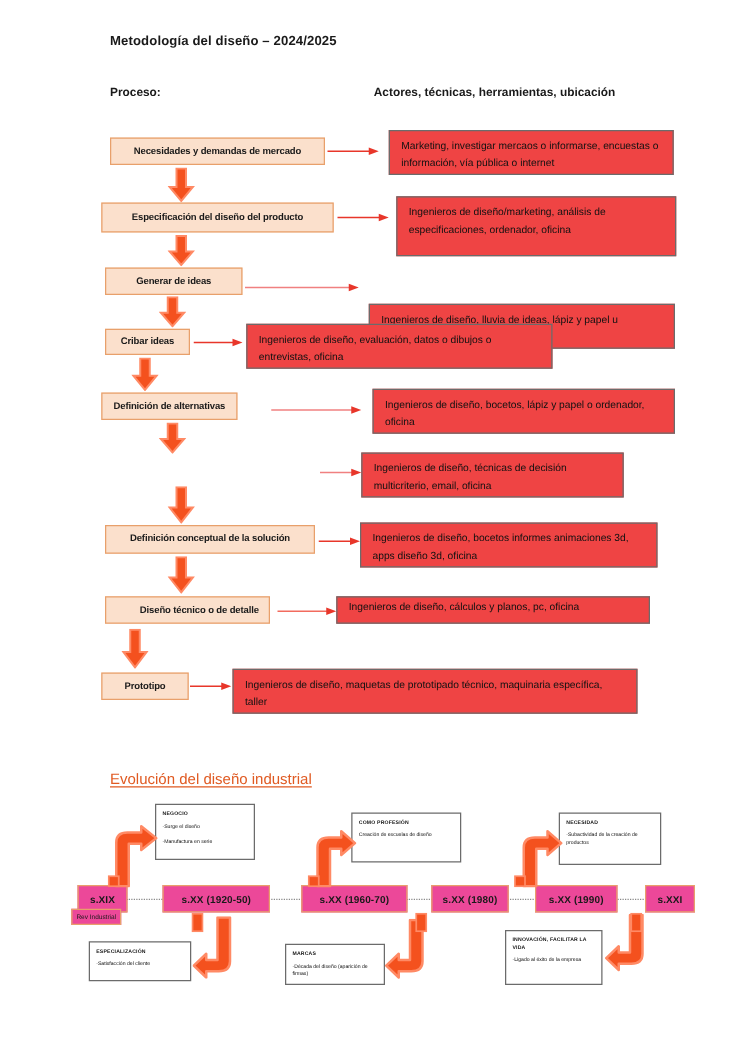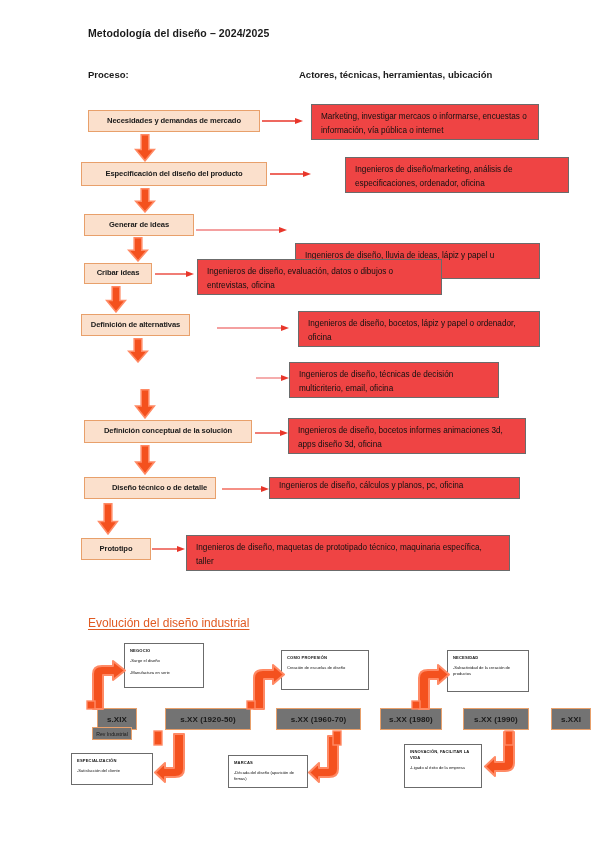--- a/index.html
+++ b/index.html
@@ -63,27 +63,26 @@
 
   
   #evo-title {
     position:absolute; left:88px; top:616px;
     font-size:12px; color:#E05A22;
     text-decoration:underline;
     text-underline-offset:2px;
   }
   .era {
     position:absolute;
-    background:#737373;
+    background:#ec4899;
     border:1.1px solid #E8A06B;
     display:flex; align-items:center; justify-content:center;
     font-size:8px; font-weight:700;
     white-space:nowrap;
     letter-spacing:.1px;
-    margin-left:35px;
   }
   .era.small { font-size:5.2px; font-weight:400; letter-spacing:0; }
   .note {
     position:absolute;
     background:#ffffff;
     border:1px solid #6b6b6b;
     padding:4px 5px;
     font-size:4.1px;
     line-height:1.45;
     color:#111;
@@ -226,21 +225,21 @@
   <div class="connector" style="left:152px; top:545px;">
     <svg width="34" height="8" viewBox="0 0 34 8">
         <line x1="0" y1="4" x2="26" y2="4" stroke="#E8362A" stroke-width="1.3"></line>
         <path d="M33 4 L25 1 L25 7 Z" fill="#E8362A"></path>
       </svg>
   </div>
 
   <div class="dbox" style="left:311px; top:104px; width:228px; height:36px;">
     <span>Marketing, investigar mercaos o informarse, encuestas o información, vía pública o internet</span>
   </div>
-  <div class="dbox" style="left:317px; top:157px; width:224px; height:36px;margin-left:28px;">
+  <div class="dbox" style="left:317px; top:157px; width:224px; height:48px;">
     <span>Ingenieros de diseño/marketing, análisis de especificaciones, ordenador, oficina</span>
   </div>
   <div class="dbox" style="left:295px; top:212px; width:245px; height:36px;margin-top:31px;">
     <span>Ingenieros de diseño, lluvia de ideas, lápiz y papel u ordenador, oficina</span>
   </div>
   <div class="dbox" style="left:298px; top:311px; width:242px; height:36px;">
     <span>Ingenieros de diseño, bocetos, lápiz y papel o ordenador, oficina</span>
   </div>
   <div class="dbox" style="left:197px; top:259px; width:245px; height:36px;">
     <span>Ingenieros de diseño, evaluación, datos o dibujos o entrevistas, oficina</span>

